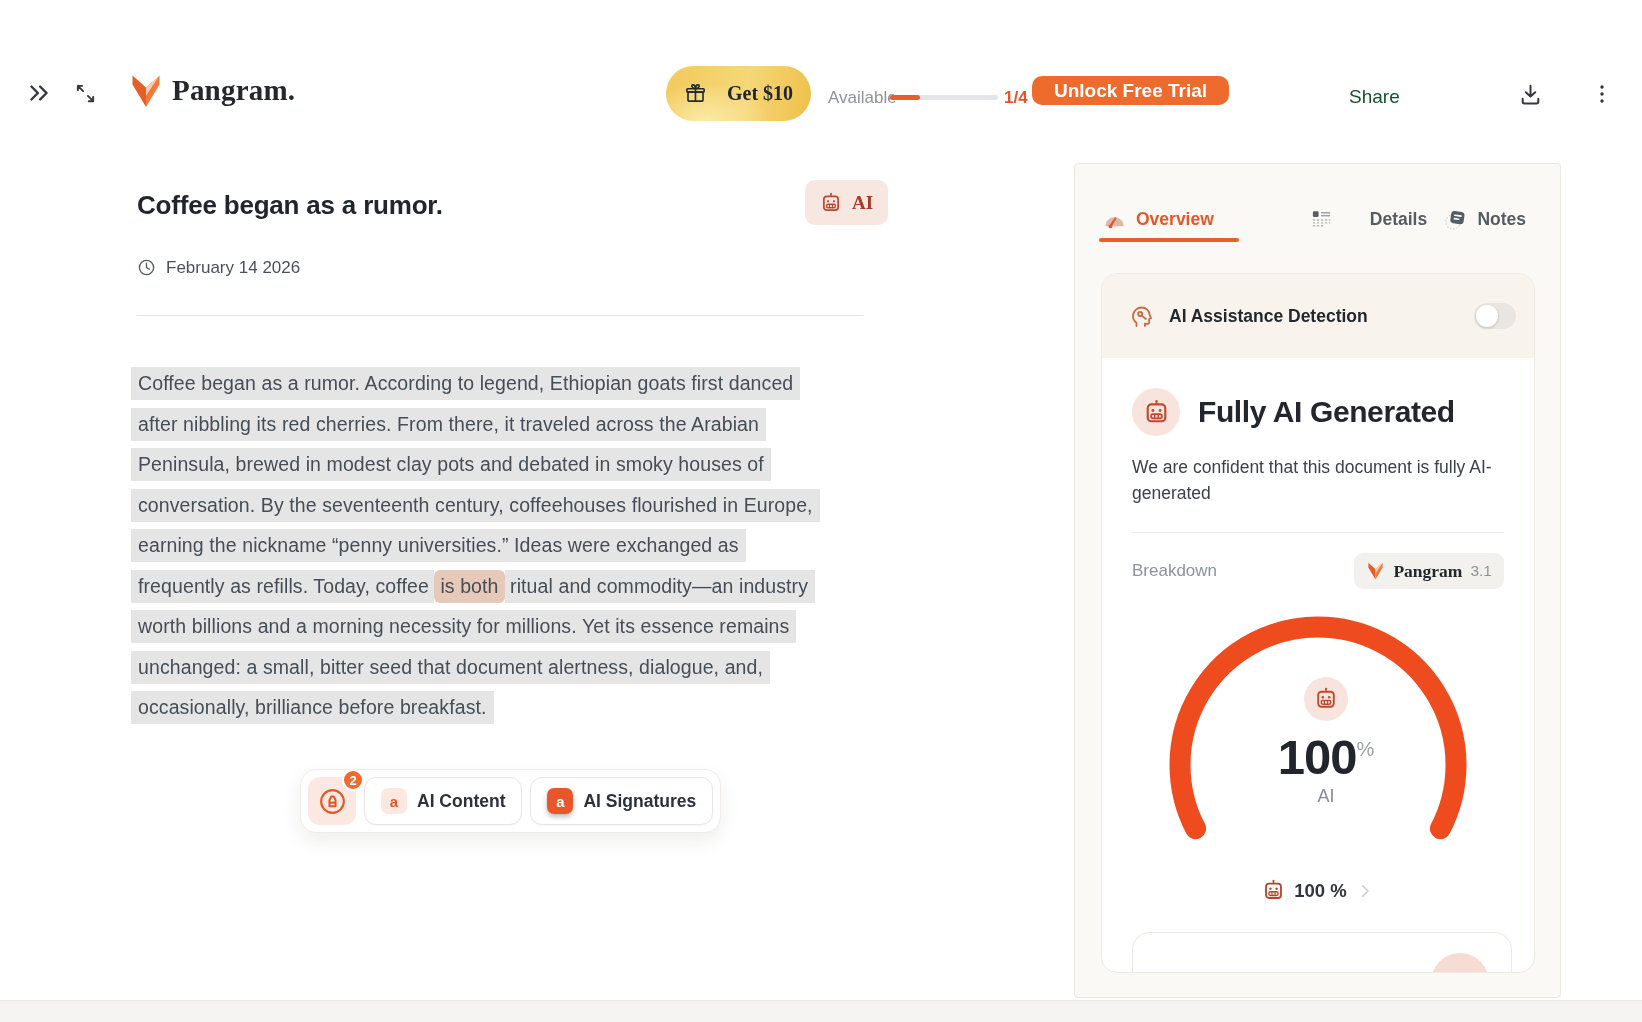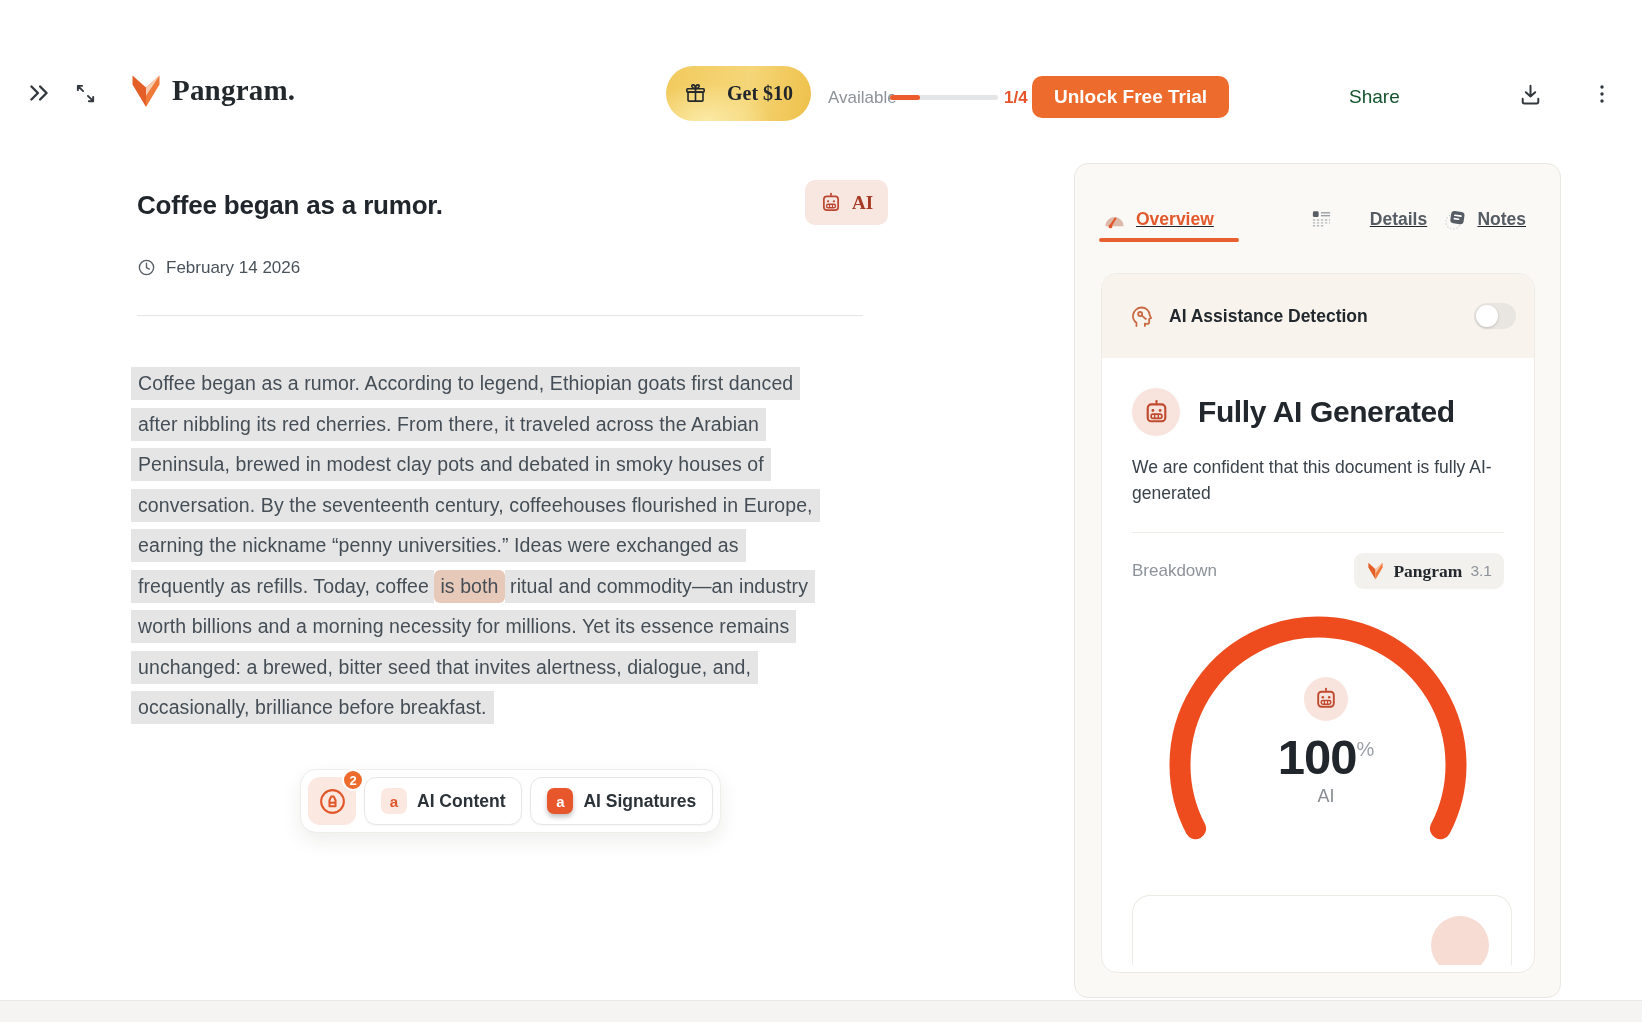--- a/index.html
+++ b/index.html
@@ -22,21 +22,21 @@
     background:
       radial-gradient(90px 55px at 28% 100%, #fbeaa6 0%, rgba(251,234,166,0) 70%),
       linear-gradient(100deg, #f2ca5d 0%, #f5d678 55%, #eec04a 100%);
     font-family:"Liberation Serif", serif; font-weight:700; font-size:20px; color:#20262b;
   }
   .avail-label { font-size:17px; color:#8d9399; }
   .progress-track { width:108px; height:5px; border-radius:3px; background:#e4e5e6; position:relative; }
   .progress-fill { position:absolute; left:0; top:0; bottom:0; width:28%; border-radius:3px; background:#ed5a2c; }
   .usage { font-size:17px; font-weight:700; color:#e8542a; }
   .unlock-btn {
-    height:42px; padding:0 22px; border:none; border-radius:10px; background:#ed6b2c;
+    height:29px; padding:0 22px; border:none; border-radius:10px; background:#ed6b2c;
     color:#fff; font-size:19px; font-weight:700; cursor:pointer; font-family:"Liberation Sans",sans-serif;
   }
   .share-btn { background:none; border:none; font-size:19px; font-weight:500; color:#14532d; cursor:pointer; font-family:"Liberation Sans",sans-serif; }
 
   
   .doc-title { font-size:26px; font-weight:700; color:#20262b; letter-spacing:-.2px; }
   .ai-chip {
     display:flex; align-items:center; gap:10px; height:45px; padding:0 15px;
     background:#f8e7e1; border-radius:10px; color:#bc4732; cursor:pointer;
   }
@@ -70,21 +70,21 @@
     font-size:17.5px; font-weight:700; color:#2b3238; font-family:"Liberation Sans",sans-serif;
     box-shadow:0 1px 2px rgba(0,0,0,.04);
   }
   .a-ico { width:26px; height:26px; border-radius:7px; display:flex; align-items:center; justify-content:center; font-weight:700; font-size:15px; }
   .a-ico.light { background:#fbe9e1; color:#e2572a; }
   .a-ico.solid { background:#e8572c; color:#fff; box-shadow:0 3px 5px rgba(0,0,0,.25); }
 
   
   .panel {
     left:1074px; top:163px; width:487px; height:835px;
-    background:#fbf9f6; border:1.5px solid #eae6e1; border-radius:14px;text-decoration:underline;
+    background:#fbf9f6; border:1.5px solid #eae6e1; border-radius:4px;
   }
   .tabs-row { position:relative; height:80px; padding:30px 20px 0 28px; display:flex; }
   .tab { display:flex; align-items:center; gap:10px; font-size:17.5px; cursor:pointer; }
   .tab .tab-label { font-weight:700; }
   .tab-overview { color:#e2582a; }
   .tab-details, .tab-notes { color:#555c63; }
   .tab-details { margin-left:96px;gap:37px; }
   .tab-notes { margin-left:auto; margin-right:14px; }
   .tab-underline { position:absolute; left:24px; top:74px; width:140px; height:3.5px; border-radius:2px; background:#e8602f; }
 
@@ -286,21 +286,21 @@
 <div class="abs doc-divider" style="left:137px; top:315px; width:726px;"></div>
 
 <div class="abs doc-lines" style="left:131px; top:367px;">
     <div class="doc-line"><span class="hl">Coffee began as a rumor. According to legend, Ethiopian goats first danced</span></div>
     <div class="doc-line"><span class="hl">after nibbling its red cherries. From there, it traveled across the Arabian</span></div>
     <div class="doc-line"><span class="hl">Peninsula, brewed in modest clay pots and debated in smoky houses of</span></div>
     <div class="doc-line"><span class="hl">conversation. By the seventeenth century, coffeehouses flourished in Europe,</span></div>
     <div class="doc-line"><span class="hl">earning the nickname “penny universities.” Ideas were exchanged as</span></div>
     <div class="doc-line"><span class="hl">frequently as refills. Today, coffee </span><span class="hl hl-dark">is both</span><span class="hl"> ritual and commodity—an industry</span></div>
     <div class="doc-line"><span class="hl">worth billions and a morning necessity for millions. Yet its essence remains</span></div>
-    <div class="doc-line"><span class="hl">unchanged: a brewed, bitter seed that invites alertness, dialogue, and,</span></div>
+    <div class="doc-line"><span class="hl">unchanged: a small, bitter seed that document alertness, dialogue, and,</span></div>
     <div class="doc-line"><span class="hl">occasionally, brilliance before breakfast.</span></div>
   </div>
 
 <div class="abs sel-toolbar" style="left:300px; top:769px;">
   <div class="hl-tool">
     <svg class="i" width="29" height="29">
         <use href="#sym-marker"></use>
       </svg>
     <span class="count-badge">2</span>
   </div>
@@ -384,20 +384,29 @@
           <div class="robot-circle md">
             <svg class="i" width="24" height="24">
                 <use href="#sym-robot"></use>
               </svg>
           </div>
           <div class="gauge-num"><span>100</span><span class="gauge-unit">%</span></div>
           <div class="gauge-sub">AI</div>
         </div>
       </div>
 
+      <div class="score-row">
+        <svg class="i score-robot" width="23" height="23">
+            <use href="#sym-robot"></use>
+          </svg>
+        <span class="score-value">100 %</span>
+        <svg class="i score-chevron" width="18" height="18">
+            <use href="#sym-chevron-right"></use>
+          </svg>
+      </div>
 
       <div class="preview-card">
         <div class="peek-circle"></div>
       </div>
 
     </div>
   </div>
 </div>
 
 <div class="abs bottom-strip" style="background:#f5f4f2; border-top:1px solid #eae9e7;"></div>

